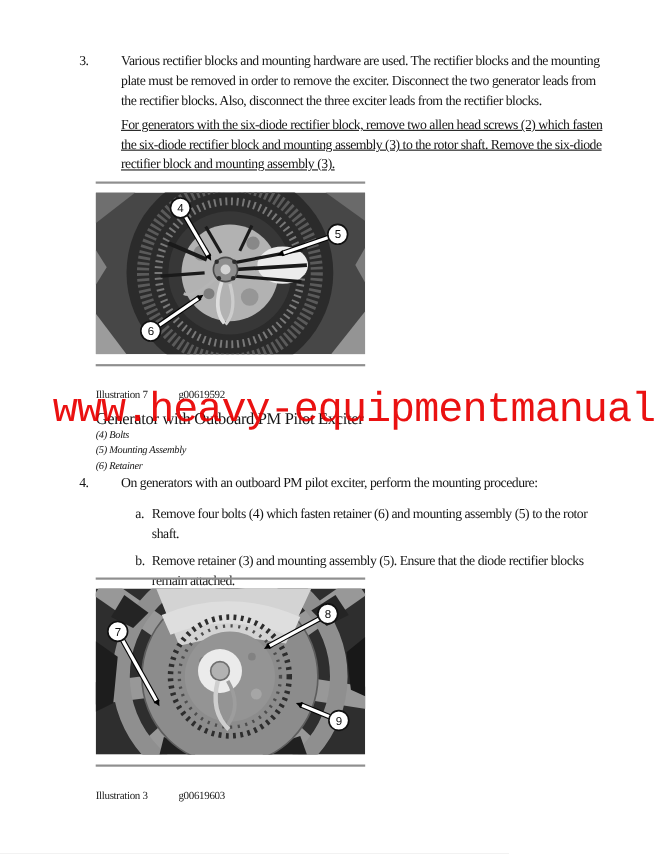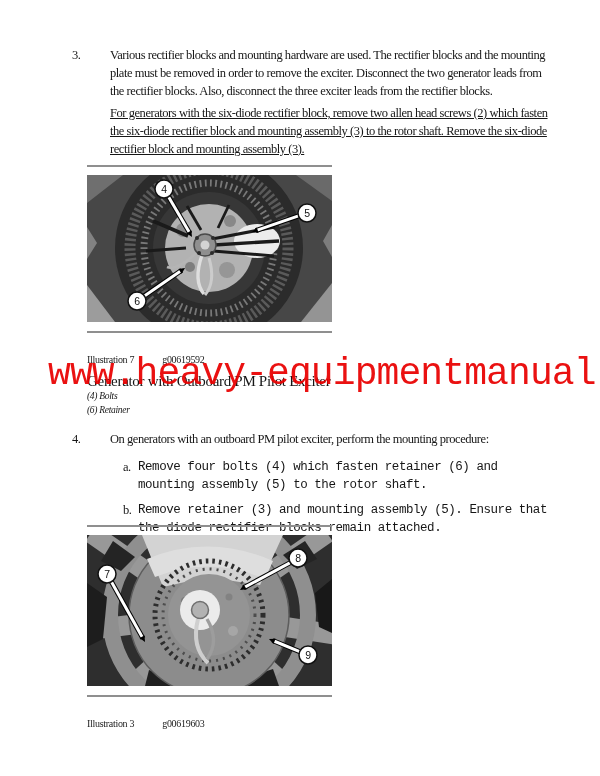--- a/index.html
+++ b/index.html
@@ -9,21 +9,21 @@
     font-family:"Liberation Serif", serif;
     color:#161616; font-size:12.5px; letter-spacing:-0.45px; line-height:18px;
   }
   .step { position:absolute; display:flex; }
   .step-num { width:18px; flex:none; }
   .step-body { flex:1;margin-left:20px; }
   .para2 { margin-top:4px;text-decoration:underline; }
   .substep { display:flex; margin-left:13px; margin-top:10px; }
   .substep-b { margin-top:7px; }
   .substep-label { width:15px; flex:none; }
-  .substep-text { flex:1;font-family:Liberation Mono, monospace; }
+  .substep-text { flex:1; }
 
   .figure { position:absolute; left:87px; width:245px; letter-spacing:-0.3px; }
   .rule { height:2px; background:#8f8f8f; }
   .photo { position:relative; margin:8px 0 9px 0; font-family:"Liberation Sans",sans-serif; }
   .photo svg { display:block; }
   .figcap { display:flex; margin-top:21px;
             font-size:10px; line-height:12px; color:#222;gap:28px; }
   .figtitle { margin-top:9px; font-size:15px; line-height:12px; }
   .figlegend { margin-top:2px; font-size:9.5px; line-height:14px;font-style:italic; }
 
@@ -116,20 +116,21 @@
       </svg>
     </div>
     <div class="rule"></div>
     <div class="figcap">
       <span>Illustration 7</span>
       <span>g00619592</span>
     </div>
     <div class="figtitle">Generator with Outboard PM Pilot Exciter</div>
     <div class="figlegend">
       <div>(4) Bolts</div>
+      <div>(5) Mounting Assembly</div>
       <div>(6) Retainer</div>
     </div>
   </div>
 
   <div class="watermark">www.heavy-equipmentmanual.com</div>
 
   <div class="step" style="left:72px; top:430px; width:478px;">
     <div class="step-num">4.</div>
     <div class="step-body">
       <div>On generators with an outboard PM pilot exciter, perform the mounting procedure:</div>

